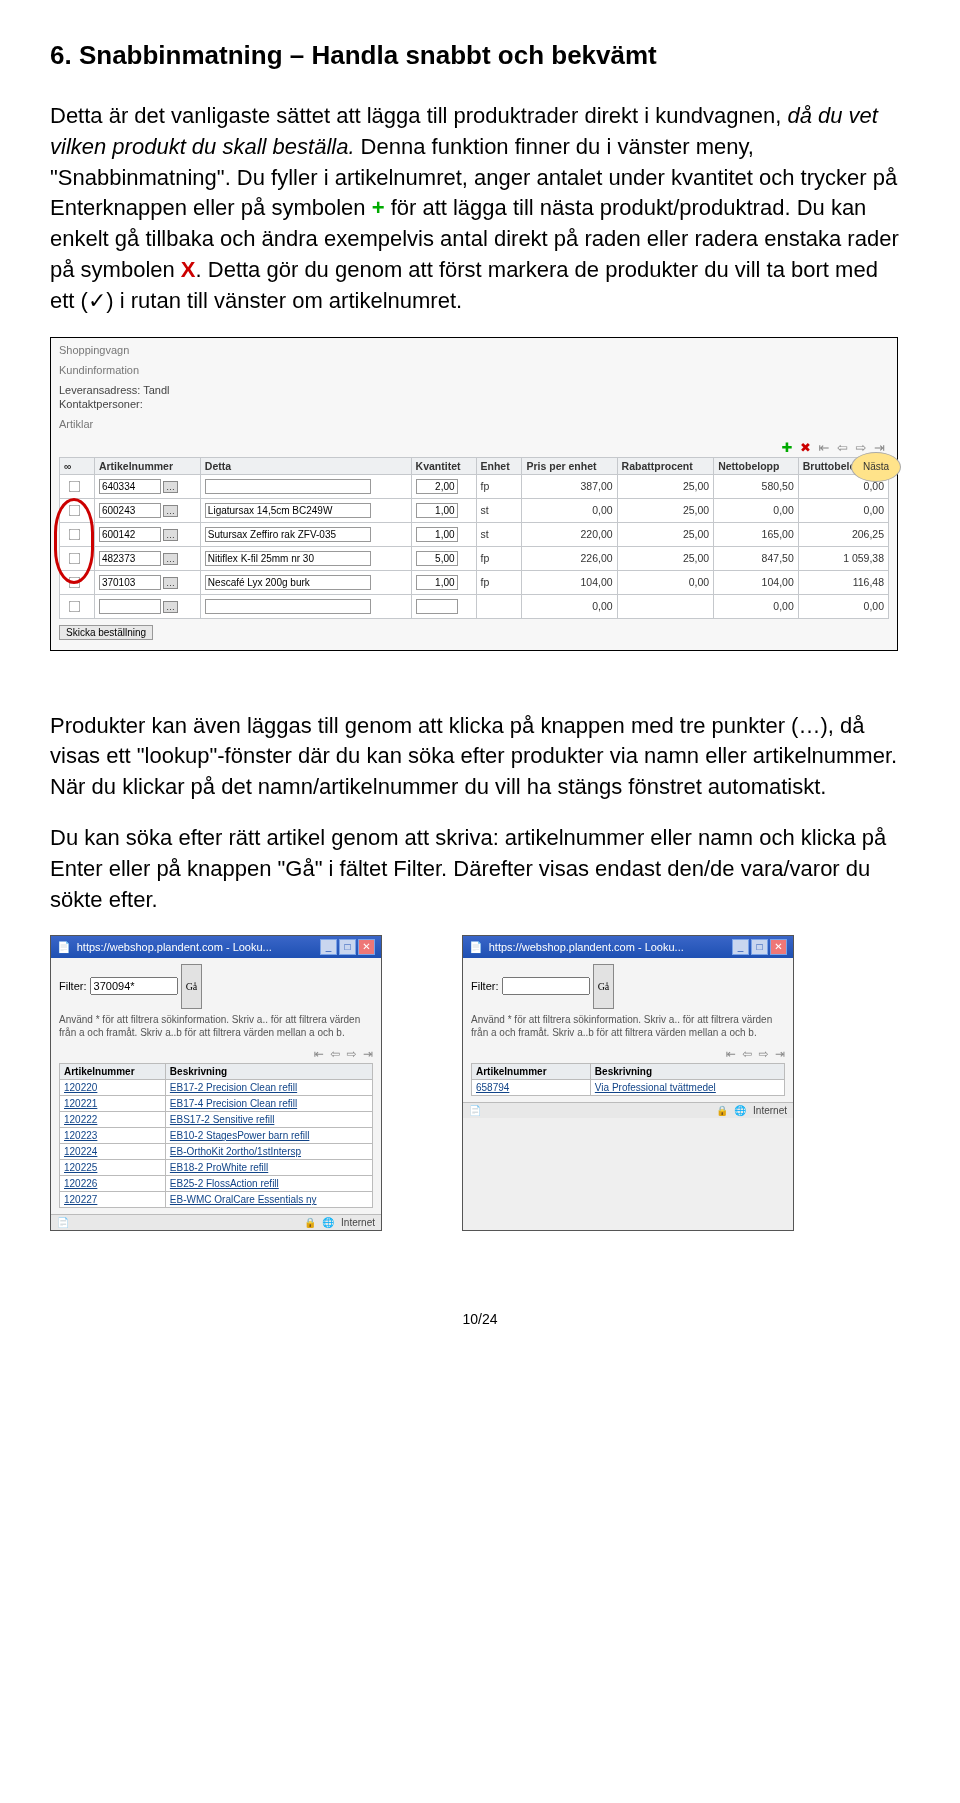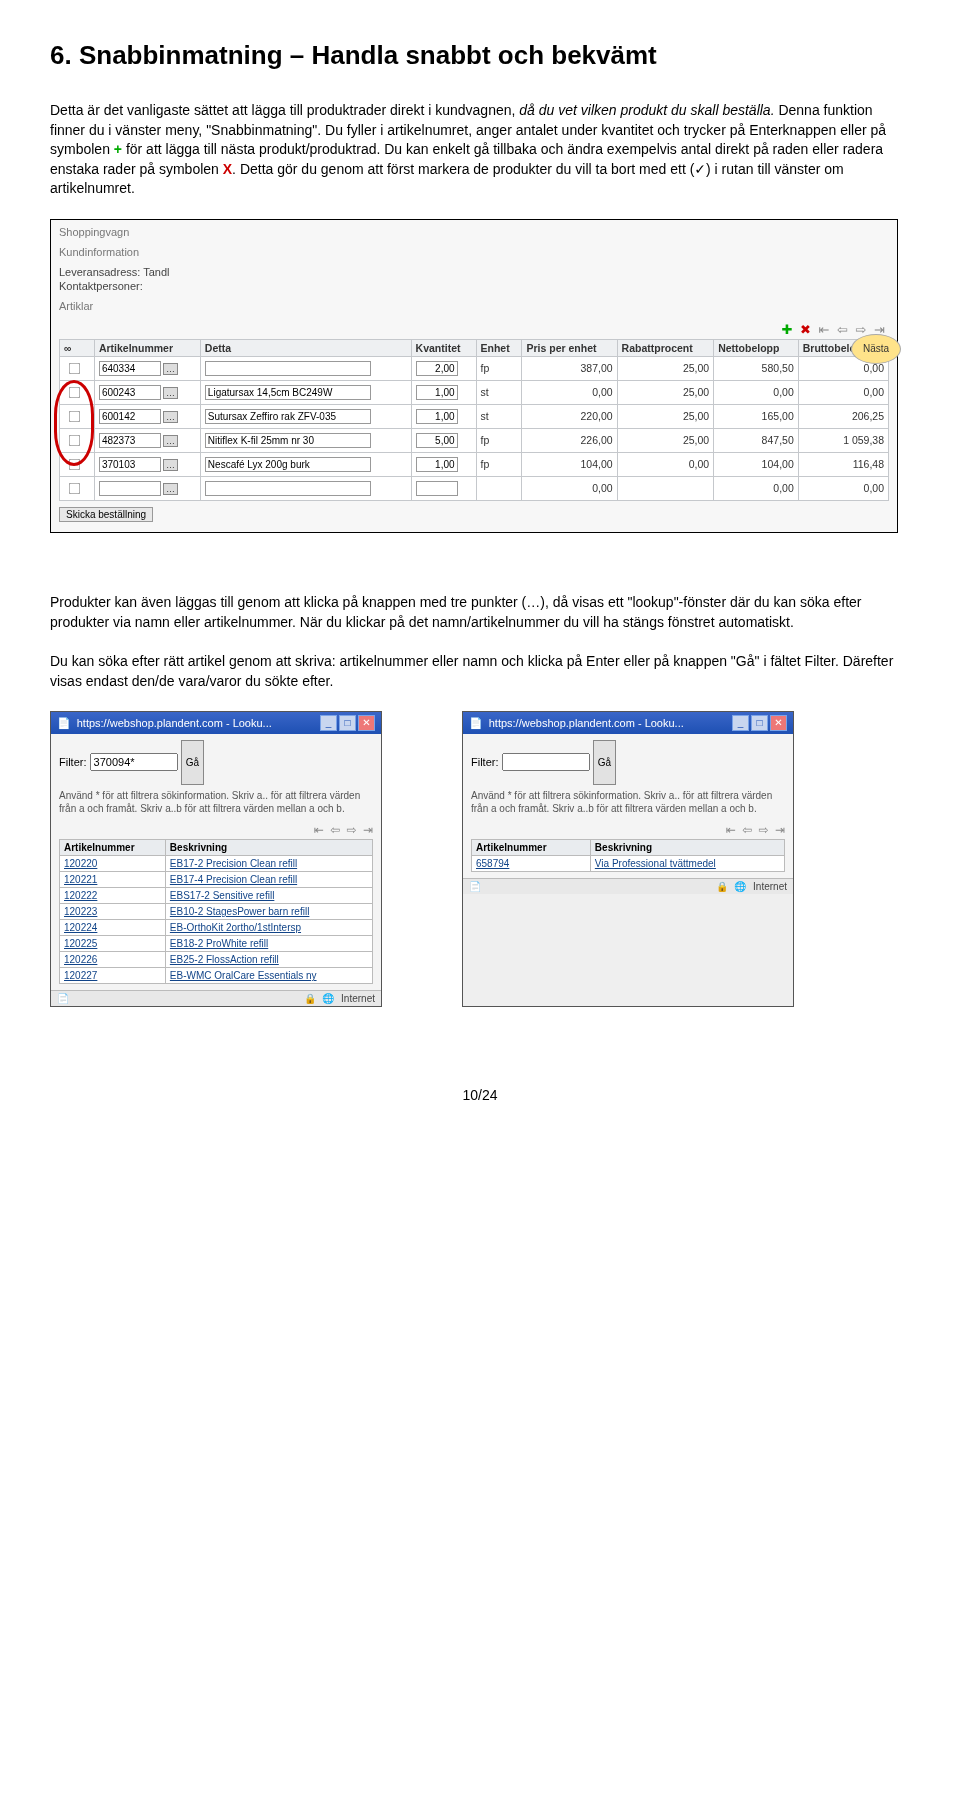--- a/index.html
+++ b/index.html
@@ -11,21 +11,21 @@
     box-sizing: border-box;
     color: #000;
     font-size: 14px;
   }
   h1 {
     font-size: 26px;
     font-weight: bold;
     margin: 0 0 30px 0;
   }
   p {
-    font-size: 14px;
+    font-size: 22px;
     line-height: 1.4;
     margin: 0 6px 20px 0;
   }
   .italic { font-style: italic; }
   .green-plus { color: #0a0; font-weight: bold; }
   .red-x { color: #c00; font-weight: bold; }
 
   
   .cart-shot {
     border: 1px solid #000;
@@ -134,21 +134,21 @@
     background: #c9d6ef; color: #1e50b3;
     text-align: center; font-size: 10px; line-height: 14px;
     border: 1px solid #7aa3e8; cursor: pointer;
   }
   .popup .titlebar .winbtns .close { background: #e77; color:#fff; }
   .popup .body { padding: 6px 8px; background: #f4f4f4; }
   .popup .filter-row { margin-bottom: 4px; }
   .popup .filter-row input { width: 80px; font-size: 11px; }
   .popup .filter-row .go-btn {
     font-size: 10px; padding: 16px 4px;
-    background: #e2e2e2; border: 1px solid #888; cursor: pointer;
+    background: #e2e2e2; border: 1px solid #888; cursor: pointer; font-family: Liberation Serif, serif;
   }
   .popup .helptext { font-size: 10px; color: #555; line-height: 1.3; margin: 4px 0 8px 0; }
   .popup .navbar { text-align: right; font-size: 12px; color: #888; margin: 2px 0; }
   .popup .navbar span { margin-left: 3px; }
   .popup table {
     width: 100%; border-collapse: collapse; font-size: 10px; background: #fff;
   }
   .popup table th, .popup table td {
     border: 1px solid #bbb; padding: 2px 4px; text-align: left;
   }

